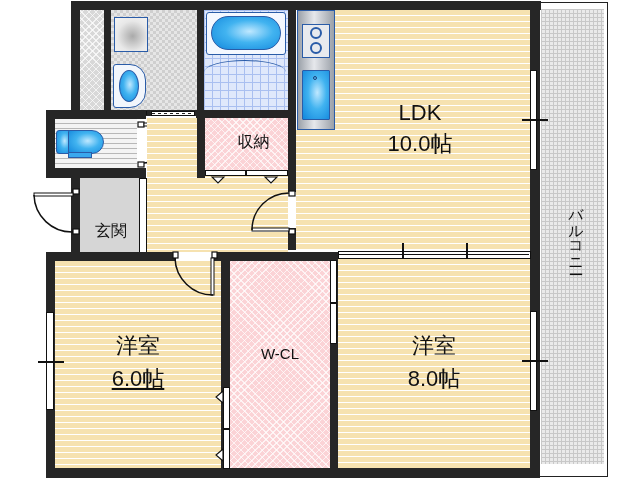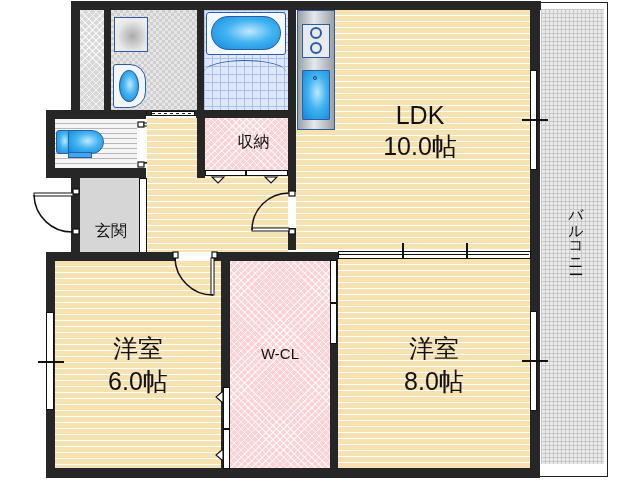--- a/index.html
+++ b/index.html
@@ -42,21 +42,21 @@
       linear-gradient(#a9bff0 1px, transparent 1px),
       linear-gradient(90deg, #a9bff0 1px, transparent 1px);
     background-size:8px 8px;
   }
   .stripes-gray {
     background-color:#f4f4f4;
     background-image: repeating-linear-gradient(to bottom, #f4f4f4 0 4px, #b8b8b8 4px 5px);
   }
   .genkan { background:#d6d6d6; }
   .label { color:#111; text-align:center; line-height:1.2; white-space:nowrap; }
-  .lbl-big { font-size:25px; }
+  .lbl-big { font-size:22px; }
   .lbl-mid { font-size:16px; }
   .window { background:#ffffff; border:1.5px solid #111; }
   .fixture-blue {
     background: radial-gradient(ellipse at 55% 45%, #bfe8ff 0%, #41b3f0 45%, #1186dc 100%);
     border:1.5px solid #2a5ca8;
   }
   svg { position:absolute; overflow:visible; }
 </style>
 </head>
 <body>
@@ -162,21 +162,21 @@
 
 <div class="abs wall" style="left:46px;top:252px;width:292px;height:9px;"></div>
 <div class="abs" style="left:338px;top:251px;width:193px;height:8px;background:#fff;border:1.5px solid #111;">
   <div class="abs" style="left:0;top:2px;width:190px;height:1px;background:#111;"></div>
 </div>
 <div class="abs" style="left:402px;top:243px;width:1.5px;height:22px;background:#111;"></div>
 <div class="abs" style="left:466px;top:243px;width:1.5px;height:22px;background:#111;"></div>
 
 <div class="abs floor" style="left:55px;top:261px;width:166px;height:207px;"></div>
 <div class="abs label lbl-big" style="left:88px;top:333px;width:100px;">洋室</div>
-<div class="abs label lbl-big" style="left:80px;top:366px;width:116px;">6.0帖</div>
+<div class="abs label lbl-big" style="left:80px;top:366px;width:116px;text-decoration:underline;">6.0帖</div>
 <div class="abs window" style="left:46px;top:312px;width:8px;height:98px;"></div>
 <div class="abs" style="left:38px;top:361px;width:26px;height:1.5px;background:#111;"></div>
 <div class="abs" style="left:176px;top:252px;width:38px;height:9px;background:#fff;"></div>
 <svg style="left:170px;top:250px;" width="50" height="50">
   <rect x="3" y="2" width="5" height="6" fill="#fff" stroke="#111" stroke-width="1.2"></rect>
   <rect x="42" y="2" width="5" height="6" fill="#fff" stroke="#111" stroke-width="1.2"></rect>
   <rect x="41" y="8" width="3" height="37" fill="#fff" stroke="#111" stroke-width="1"></rect>
   <path d="M5 8 A 38 38 0 0 0 43 45" fill="none" stroke="#111" stroke-width="1.5"></path>
 </svg>
 

